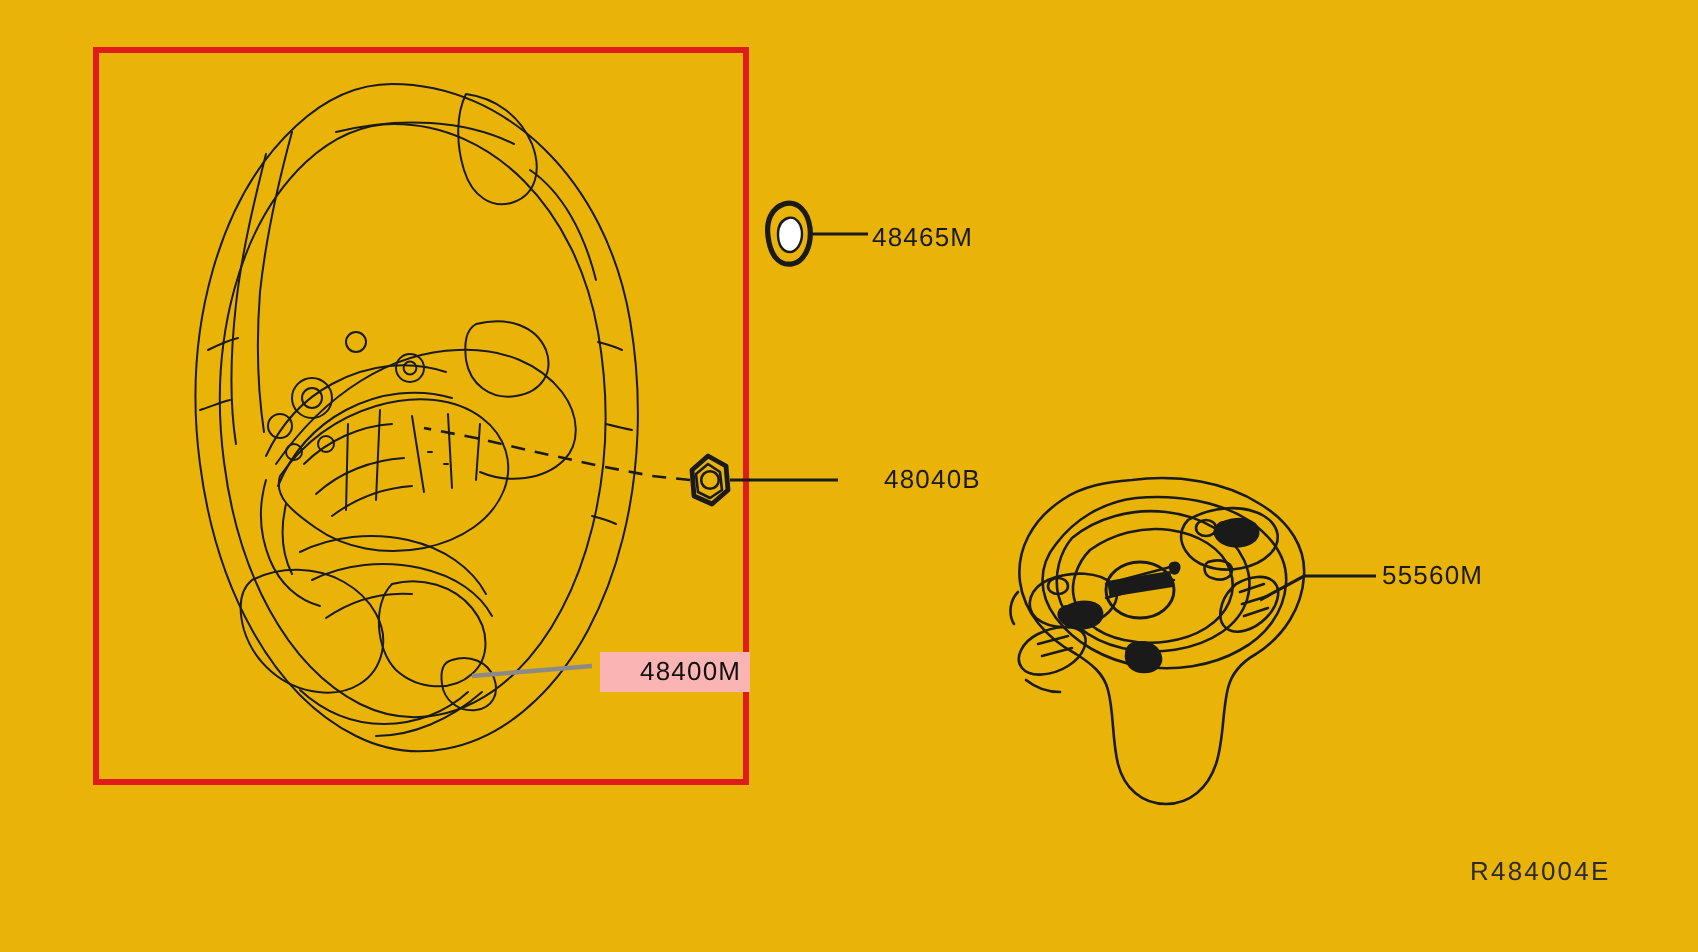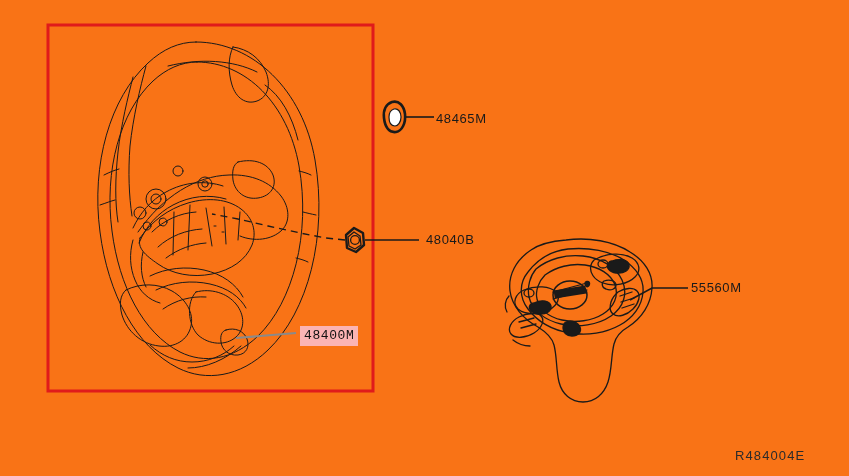--- a/index.html
+++ b/index.html
@@ -7,21 +7,21 @@
     padding: 0;
     background: #ffffff;
   }
   body {
     font-family: "Liberation Sans", sans-serif;
   }
   #diagram-root {
     position: relative;
     width: 849px;
     height: 476px;
-    background: #f97316;
+    background: #eab308;
     overflow: hidden;
   }
   #diagram-svg {
     position: absolute;
     left: 0;
     top: 0;
     width: 849px;
     height: 476px;
   }
   .part-label {
@@ -29,31 +29,30 @@
     font-family: "Liberation Sans", sans-serif;
     font-size: 13px;
     letter-spacing: 0.6px;
     color: #1a1a1a;
     white-space: nowrap;
     line-height: 15px;
   }
   .part-label.highlight {
     background: #fbb4b4;
     color: #111111;
-    padding: 2px 4px 3px 4px;
-    font-family: Liberation Mono, monospace;
+    padding: 2px 4px 3px 20px;
   }
   #label-48465m { left: 436px; top: 111px; }
-  #label-48040b { left: 426px; top: 232px; }
+  #label-48040b { left: 442px; top: 232px; }
   #label-48400m { left: 300px; top: 326px; }
   #label-98510m { left: 691px; top: 280px; }
   #drawing-code {
     position: absolute;
     left: 735px;
-    top: 448px;
+    top: 428px;
     font-family: "Liberation Sans", sans-serif;
     font-size: 13px;
     letter-spacing: 1.1px;
     color: #2b2b2b;
     white-space: nowrap;
   }
 </style>
 </head>
 <body>
 

